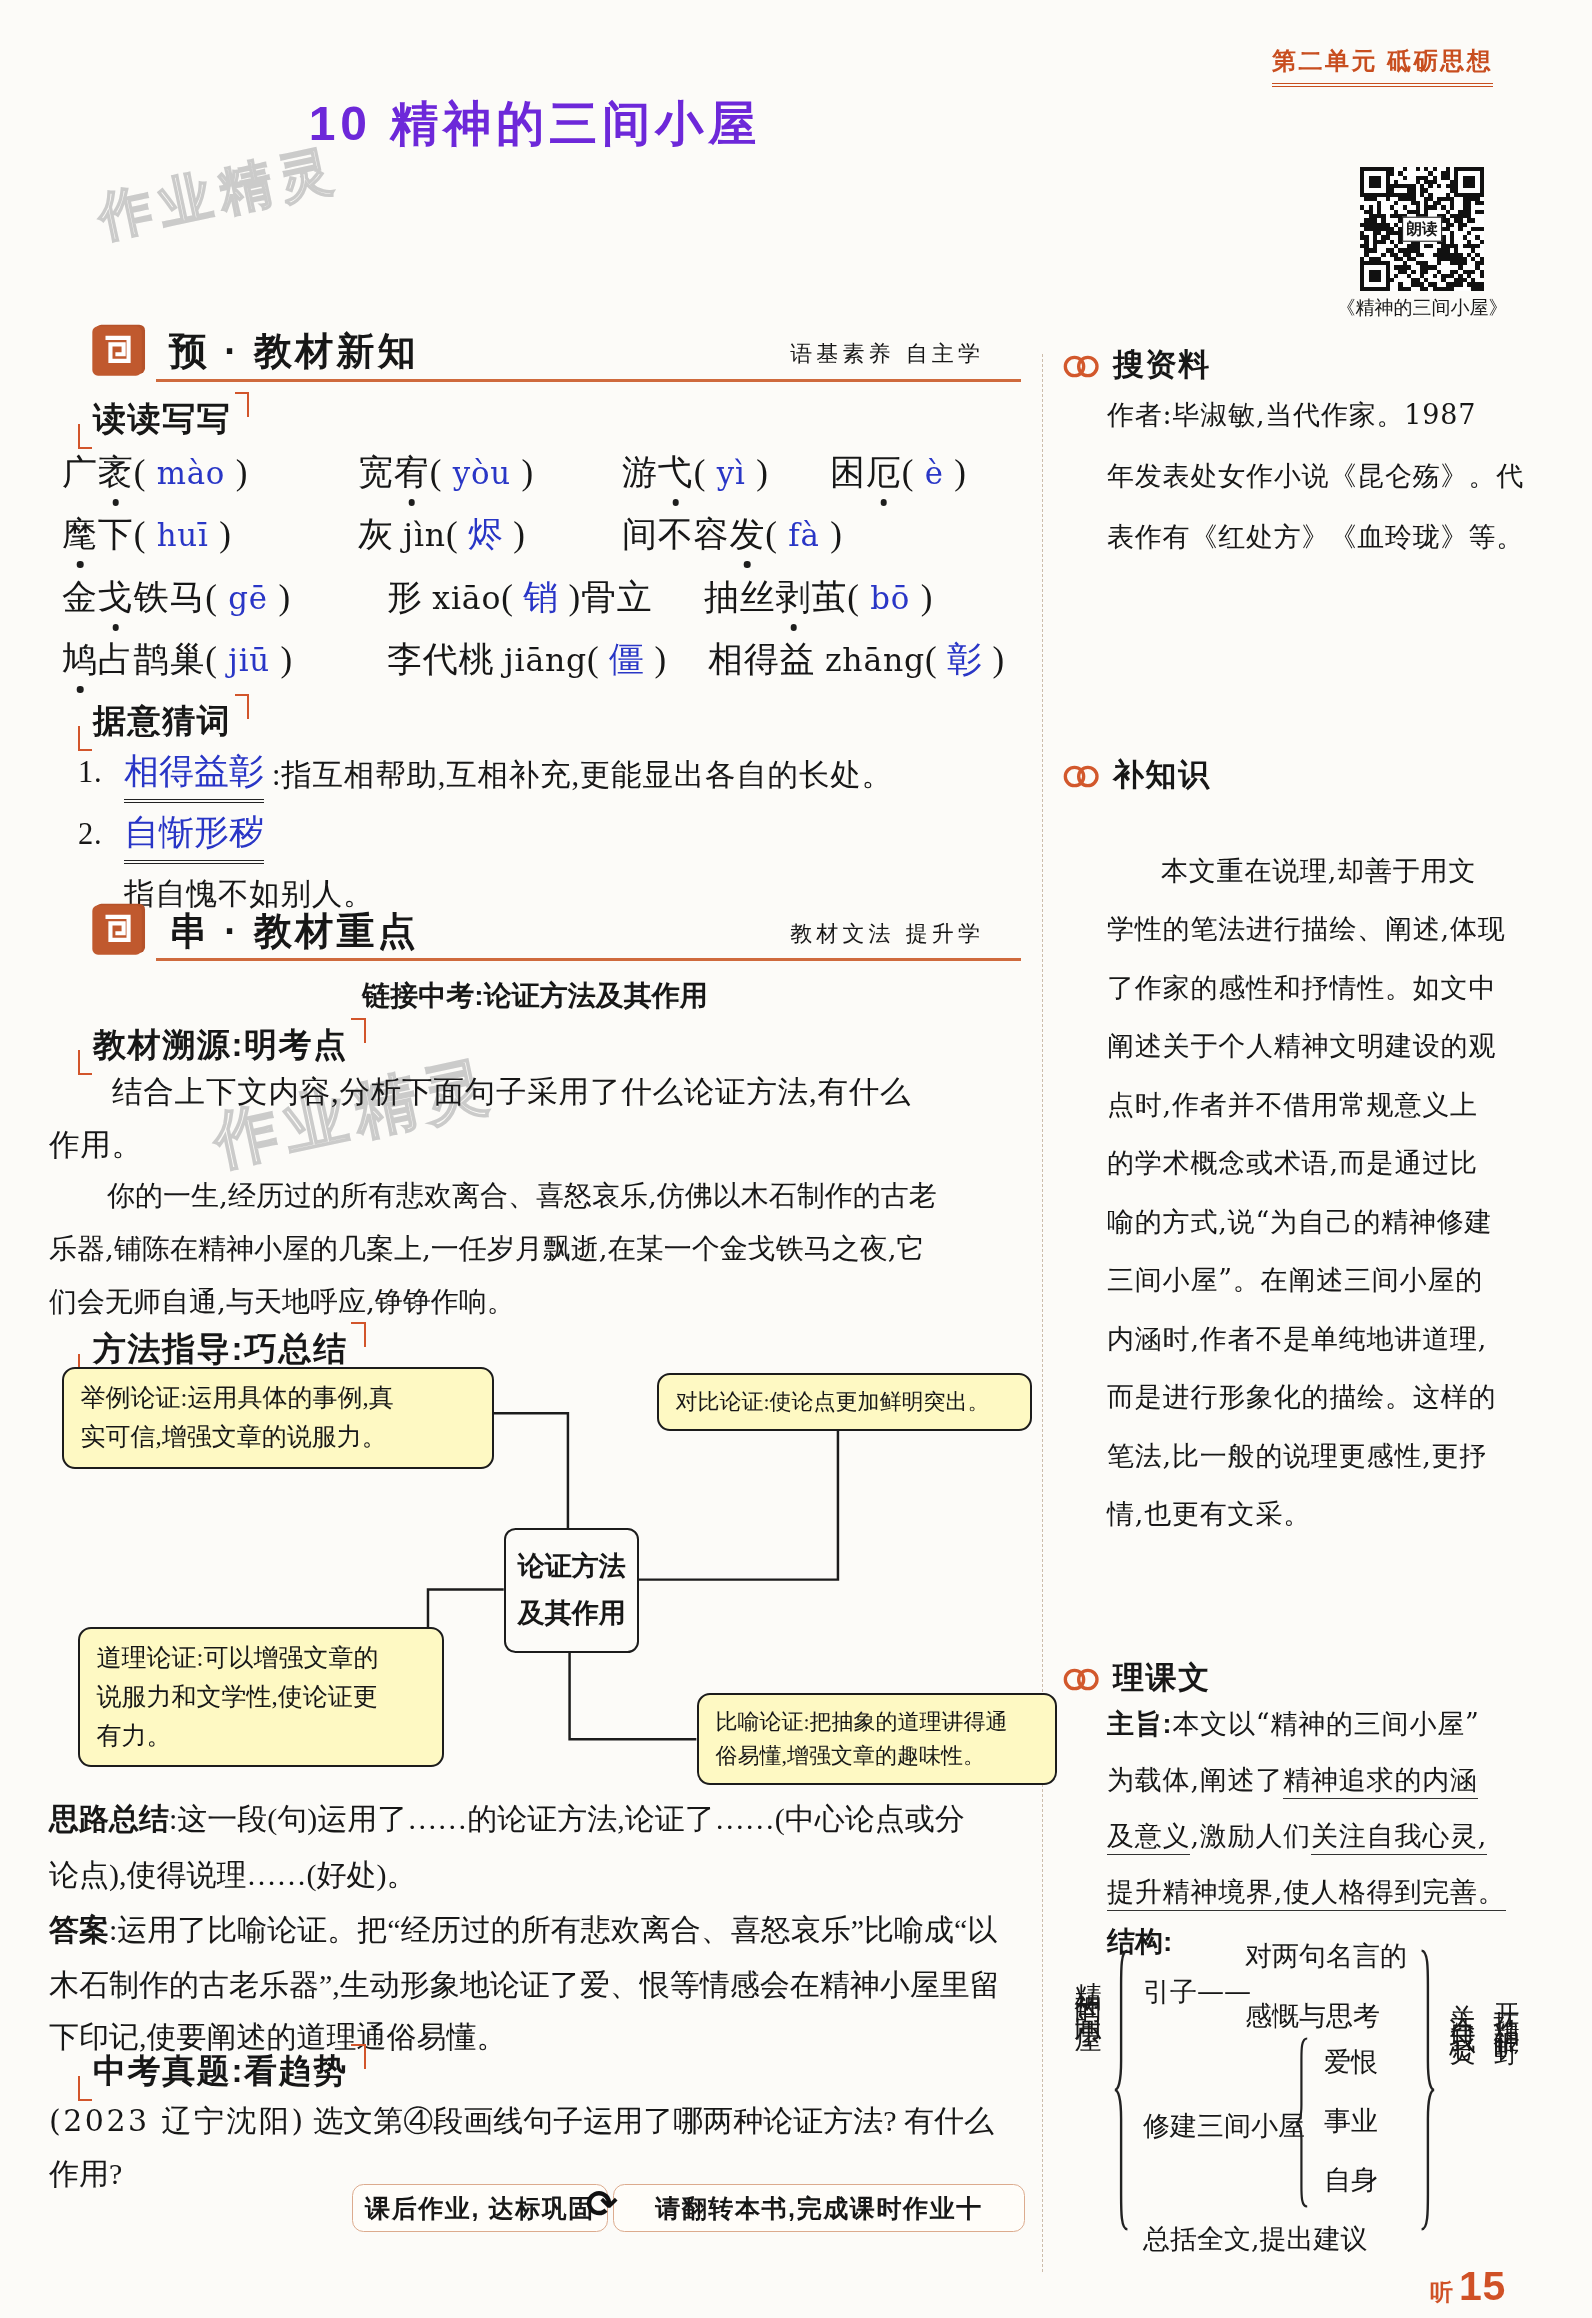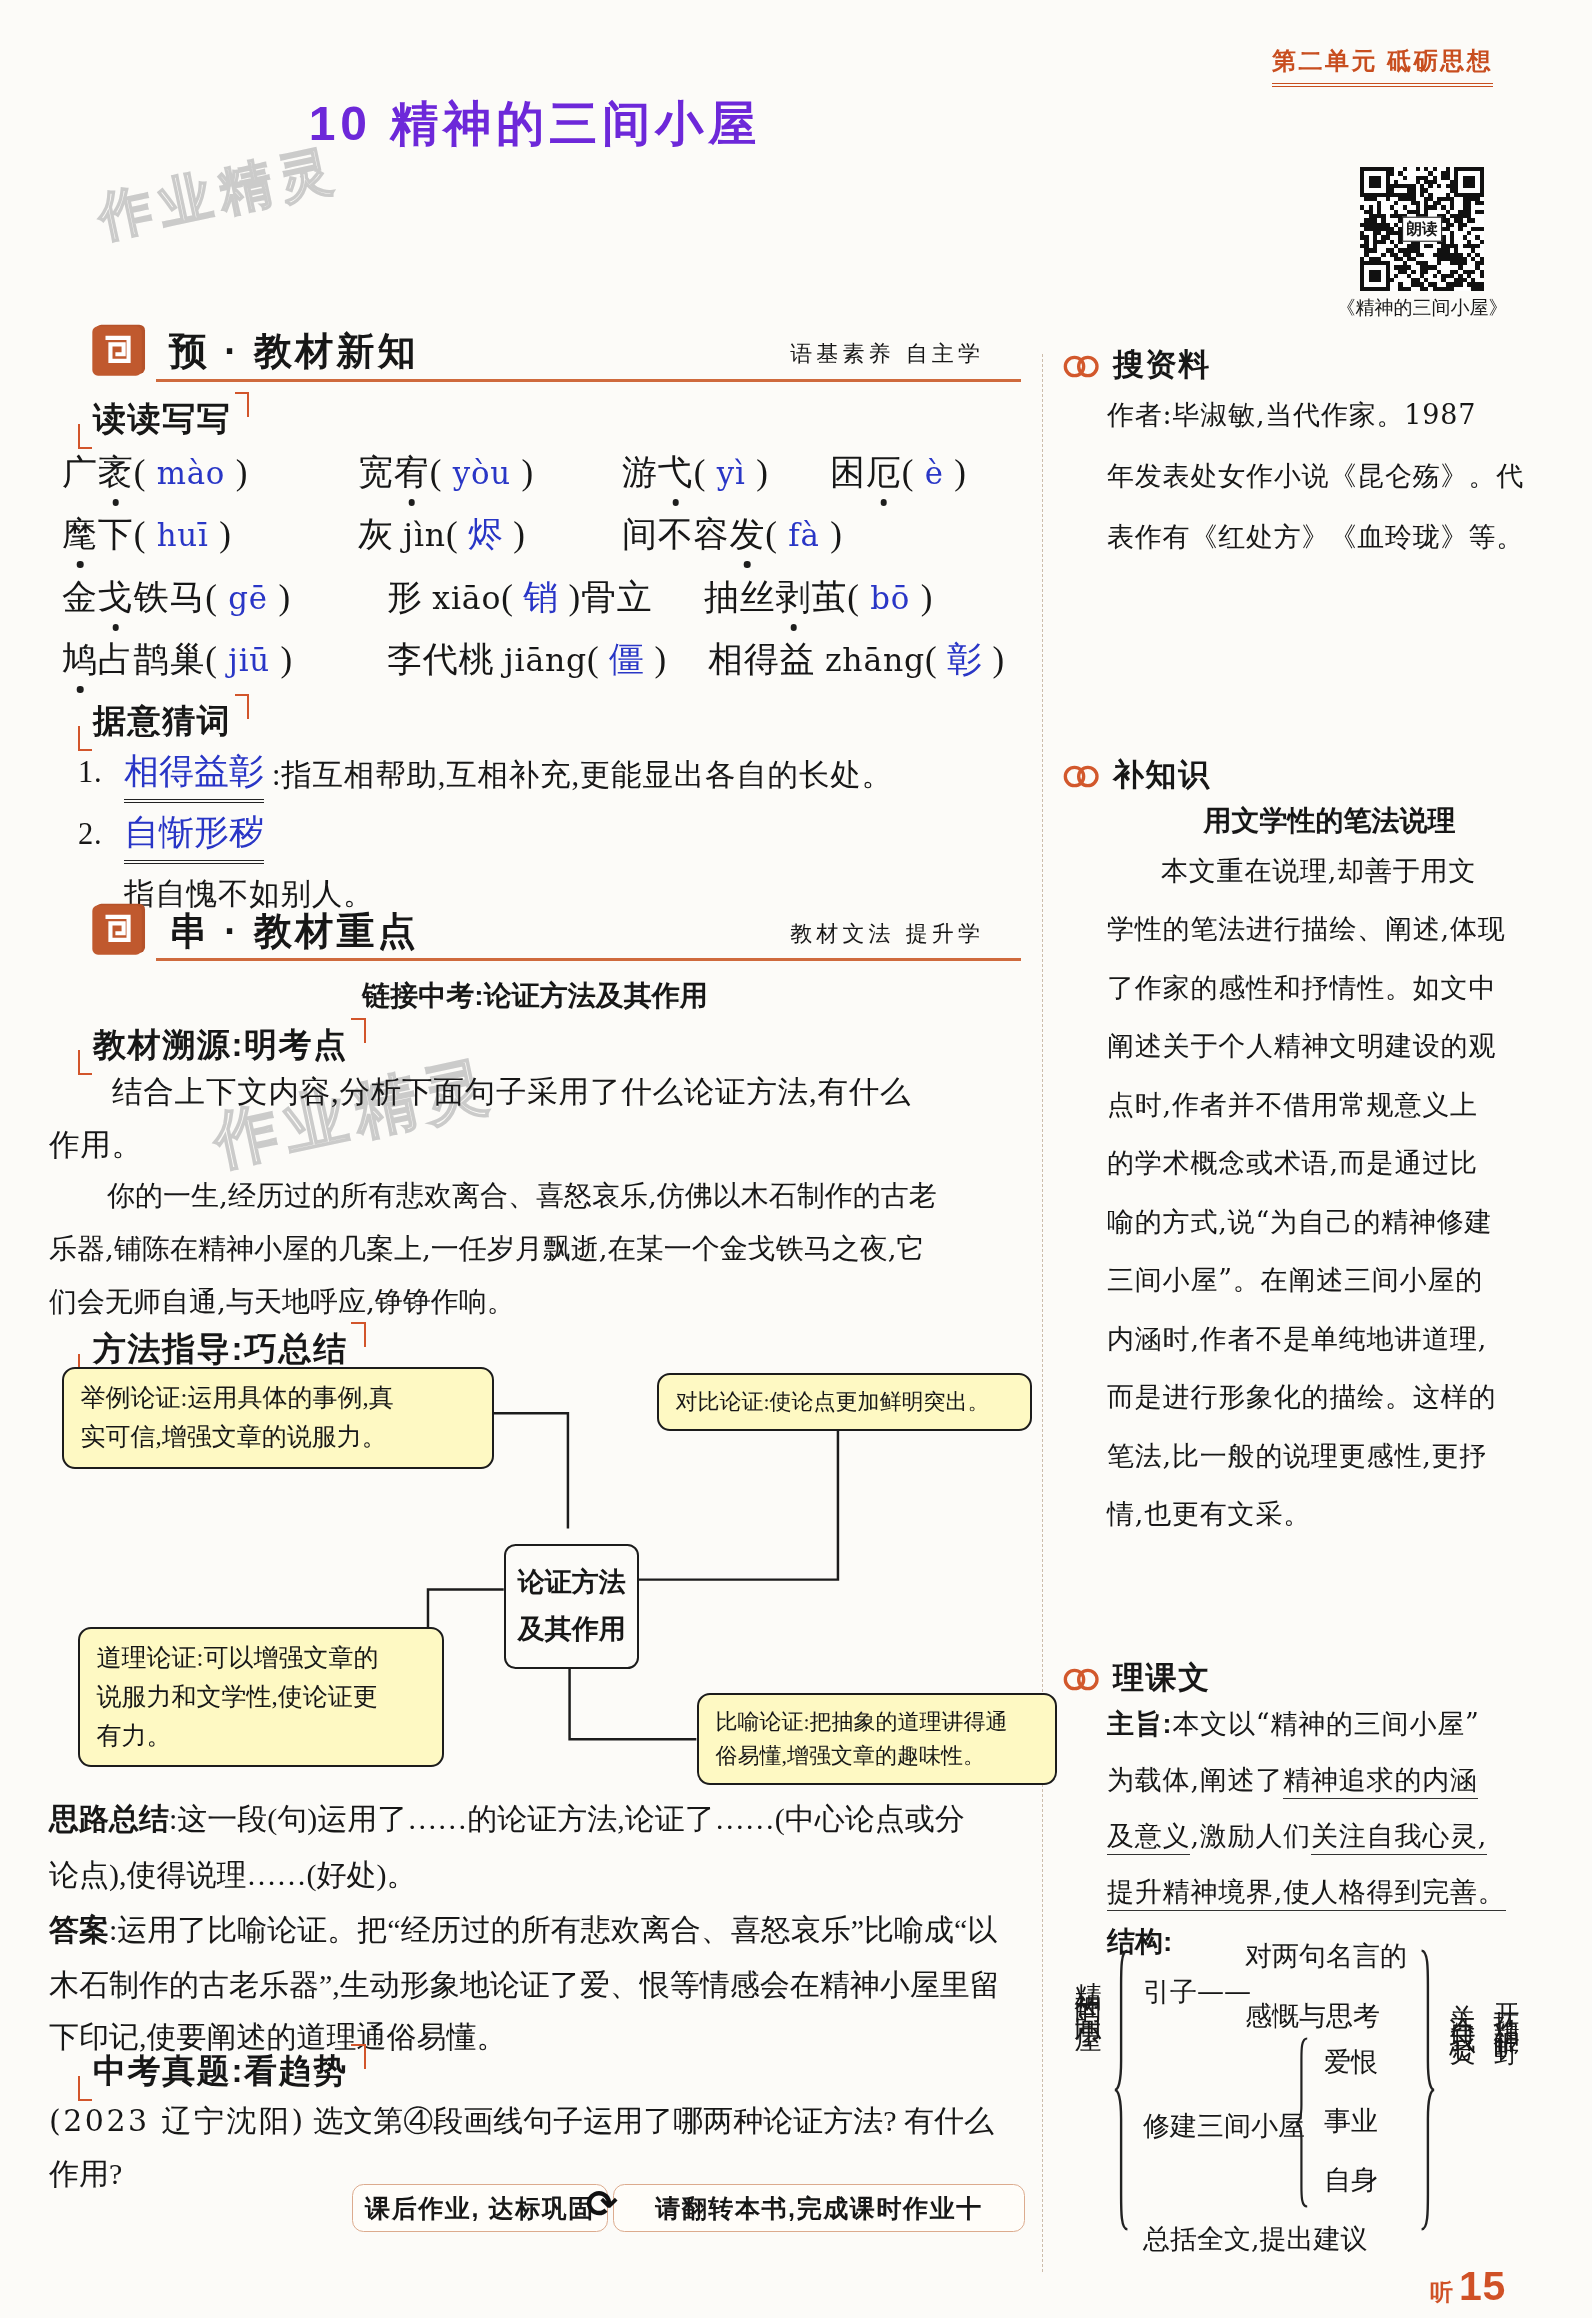--- a/index.html
+++ b/index.html
@@ -58,21 +58,21 @@
 
   .t38{font-size:30.5px;letter-spacing:0.8px;}
   .t36{font-size:30px;}
   .quote{font-size:28px;font-family:"DejaVu Serif",serif;letter-spacing:0;}
 
   
   .dbox{position:absolute;border:2.5px solid #1c1c1c;border-radius:13px;background:#fef9c3;
       font-size:25px;padding:10px 16.5px;white-space:pre-line;line-height:1.55;z-index:2;}
   .dbox-c{position:absolute;border:2.5px solid #1c1c1c;border-radius:11.5px;background:#fcfbf8;
       font-family:"Liberation Sans",sans-serif;font-weight:700;font-size:27px;text-align:center;
-      line-height:1.75;padding:13px 8.2px;white-space:pre-line;z-index:2;margin-top:16px;}
+      line-height:1.75;padding:13px 8.2px;white-space:pre-line;z-index:2;}
 
   
   .pill{position:absolute;height:46px;border:1.6px solid #dcab8e;border-radius:11.5px;background:#fffdf9;
       font-family:"Liberation Sans",sans-serif;font-weight:700;font-size:25px;
       display:flex;align-items:center;justify-content:center;letter-spacing:1.6px;}
   .rotate-icon{position:absolute;font-size:38px;font-weight:700;color:#111;z-index:3;
       font-family:"DejaVu Sans",sans-serif;}
 
   .divider{position:absolute;left:1042px;top:354px;height:1918px;border-left:1.6px dashed #cdbcab;}
 
@@ -588,21 +588,20 @@
   <div class="sb-head" style="left:1113px;top:344px;">搜资料</div>
   <div class="sb-line" style="top:397px;">作者:毕淑敏,当代作家。1987</div>
   <div class="sb-line" style="top:458px;">年发表处女作小说《昆仑殇》。代</div>
   <div class="sb-line" style="top:519px;">表作有《红处方》《血玲珑》等。</div>
 
   <svg class="abs" style="left:1062px;top:764px;" width="40" height="25" viewBox="0 0 48 30">
     <circle cx="15" cy="15" r="11" fill="none" stroke="#d2582c" stroke-width="4"></circle>
     <circle cx="31" cy="15" r="11" fill="none" stroke="#d2582c" stroke-width="4"></circle>
   </svg>
   <div class="sb-head" style="left:1113px;top:754px;">补知识</div>
-  <div class="sb-sub" style="top:802px;">用文学性的笔法说理</div>
 
   <div class="sb-line ind" style="top:853px;">本文重在说理,却善于用文</div>
   <div class="sb-line" style="top:911px;">学性的笔法进行描绘、阐述,体现</div>
   <div class="sb-line" style="top:1028px;">阐述关于个人精神文明建设的观</div>
   <div class="sb-line" style="top:970px;">了作家的感性和抒情性。如文中</div>
   <div class="sb-line" style="top:1087px;">点时,作者并不借用常规意义上</div>
   <div class="sb-line" style="top:1145px;">的学术概念或术语,而是通过比</div>
   <div class="sb-line" style="top:1204px;">喻的方式,说“为自己的精神修建</div>
   <div class="sb-line" style="top:1262px;">三间小屋”。在阐述三间小屋的</div>
   <div class="sb-line" style="top:1321px;">内涵时,作者不是单纯地讲道理,</div>

